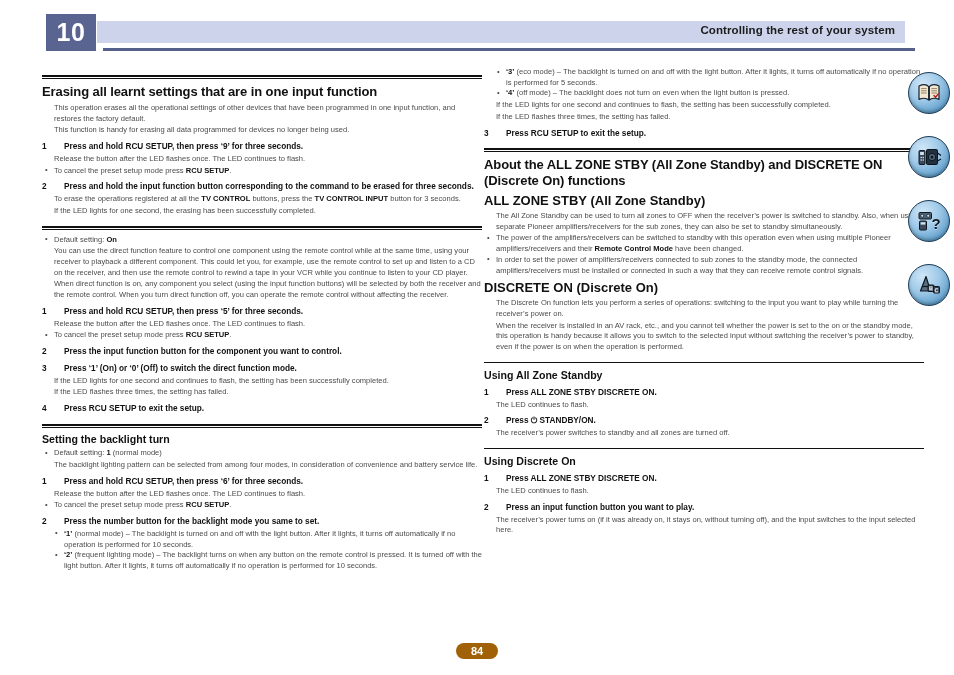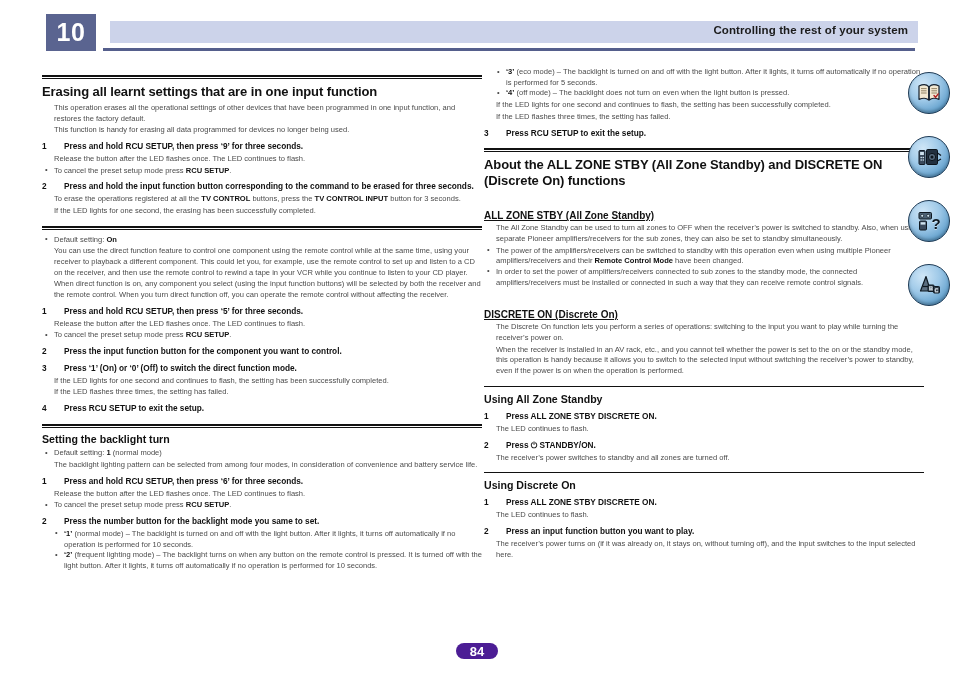--- a/index.html
+++ b/index.html
@@ -17,21 +17,21 @@
     position: absolute; left: 46px; top: 14px;
     width: 50px; height: 37px;
     background: #5a6490;
     color: #ffffff;
     font-size: 25px; font-weight: bold;
     display: flex; align-items: center; justify-content: center;
     letter-spacing: .5px;
     line-height: 1;
   }
   .headerbar {
-    position: absolute; left: 110px; top: 21px;
+    position: absolute; left: 97px; top: 21px;
     width: 808px; height: 22px;
     background: #ccd3ea;
   }
   .headerbar .htitle {
     position: absolute; right: 10px; top: 3px;
     font-size: 11.5px; font-weight: bold; color: #1b1b1b;
     letter-spacing: .1px;
   }
   .headerrule {
     position: absolute; left: 103px; top: 48px;
@@ -55,22 +55,22 @@
   
   h1.sec {
     font-size: 13px; font-weight: bold; color: #111;
     line-height: 1.22; margin: 1px 0 3px 0; letter-spacing: -.1px;
   }
   h2.sub {
     font-size: 10.6px; font-weight: bold; color: #111;
     line-height: 1.25; margin: 5px 0 2px 0;
   }
   h3.mini {
-    font-size: 10px; font-weight: bold; color: #111;
-    line-height: 1.3; margin: 20px 0 1px 0; text-decoration: underline;
+    font-size: 13px; font-weight: bold; color: #111;
+    line-height: 1.3; margin: 4px 0 1px 0;
   }
   p.body {
     font-size: 7.55px; color: #4b4b4b; line-height: 1.42;
     margin: 0 0 1px 12px; text-align: left;
   }
   p.body b, p.body strong { color: #111; font-weight: bold; }
 
   .step {
     font-size: 8.25px; font-weight: bold; color: #111;
     line-height: 1.32; margin: 6px 0 1px 0;
@@ -109,22 +109,22 @@
     display: flex; align-items: center; justify-content: center;
     font-size: 19px; color: #14243a;
     text-shadow: 0 1px 0 rgba(255,255,255,.5);
   }
   .sideicon svg { display: block; }
 
   
   .pagenum {
     position: absolute; left: 456px; top: 643px;
     width: 42px; height: 16px; border-radius: 8px;
-    background: #4c1d95; color: #fff;
-    font-size: 13px; font-weight: bold;
+    background: #a16207; color: #fff;
+    font-size: 11px; font-weight: bold;
     display: flex; align-items: center; justify-content: center;
   }
 </style>
 </head>
 <body>
 
 <div class="page">
 
   <div class="header">
     <div class="chapnum">10</div>

